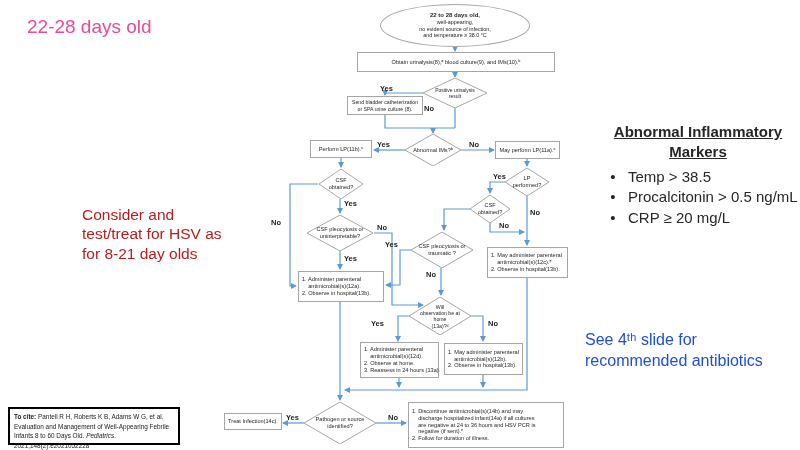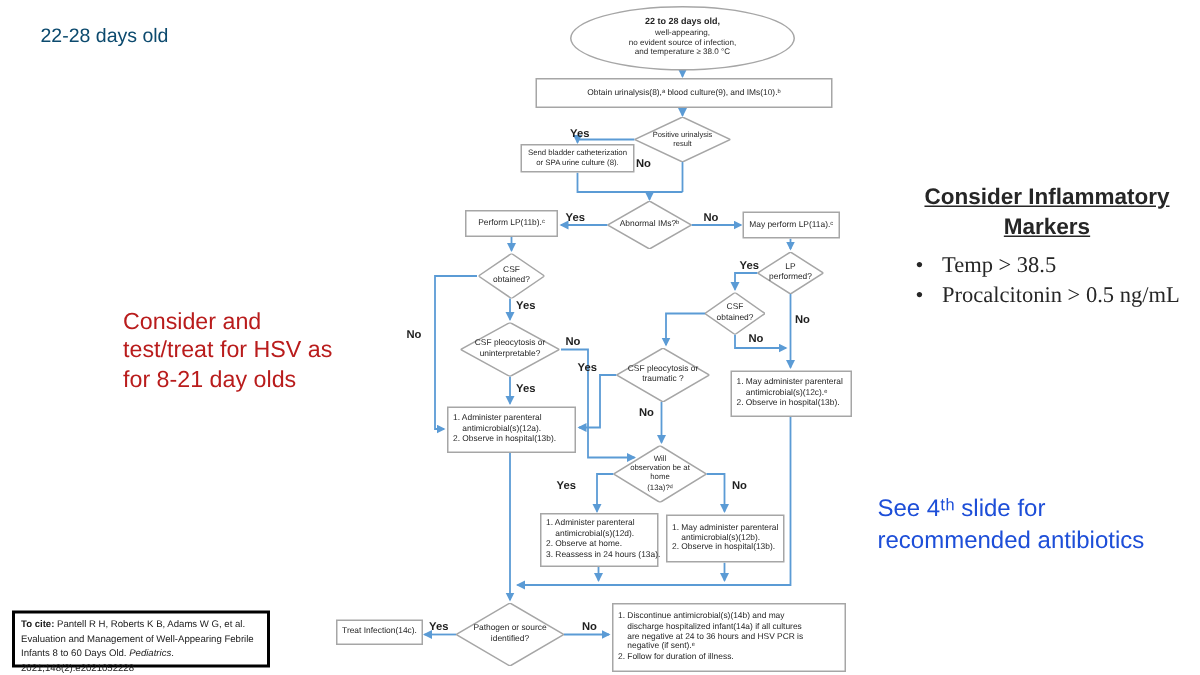--- a/index.html
+++ b/index.html
@@ -16,26 +16,26 @@
   .oval{border:1px solid #a6a6a6;border-radius:50%;background:#fff;display:flex;align-items:center;justify-content:center;flex-direction:column;}
   .oval .ov1{font-size:6px;font-weight:bold;line-height:1.2;}
   .oval .ov2{font-size:5.4px;line-height:1.25;text-align:center;white-space:pre;}
   .diamond{background:transparent;}
   .diamond svg{position:absolute;left:0;top:0;width:100%;height:100%;}
   .dtext{position:absolute;left:50%;top:50%;transform:translate(-50%,-50%);
     font-size:5.6px;line-height:1.2;text-align:center;white-space:pre;}
   .dtext.tiny{font-size:5px;}
   .edge-label{position:absolute;font-size:7.5px;font-weight:bold;color:#1f1f1f;}
   
-  .red-title{position:absolute;left:27px;top:16px;font-size:13px;color:#0c4a6e;}
+  .red-title{position:absolute;left:27px;top:16px;font-size:19px;color:#ec4899;}
   .hsv-note{position:absolute;left:82px;top:205px;font-size:15.5px;line-height:1.25;color:#b91c1c;white-space:pre;}
   .markers-panel{position:absolute;left:598px;top:122px;width:200px;}
   .markers-title{font-size:15px;font-weight:bold;text-decoration:underline;text-align:center;white-space:pre;line-height:1.3;}
   .markers-list{margin-top:6px;}
-  .marker-item{display:flex;font-size:15px;line-height:1.35;font-family:Liberation Serif, serif;}
+  .marker-item{display:flex;font-size:15px;line-height:1.35;}
   .marker-item .bullet{width:30px;text-align:center;flex:0 0 30px;}
   .marker-item .bullet::before{content:"\2022";}
   .marker-item .mtext{flex:1;}
   .see-note{position:absolute;left:585px;top:330px;font-size:16px;line-height:1.3;color:#1d4ed8;white-space:pre;}
   .cite-box{position:absolute;left:8px;top:407px;width:172px;height:38px;border:2px solid #000;box-sizing:border-box;
     padding:3px 4px;font-size:6.4px;line-height:1.5;color:#1a1a1a;}
   .cite-box .bold{font-weight:bold;}
   .cite-box .ital{font-style:italic;}
   
   #edges{position:absolute;left:0;top:0;width:800px;height:450px;pointer-events:none;}
@@ -82,30 +82,34 @@
       <polyline points="376,423 406,423" marker-end="url(#arw)"></polyline>
     </g>
   </svg>
 
   <div class="red-title">22-28 days old</div>
   <div class="hsv-note">Consider and
 test/treat for HSV as
 for 8-21 day olds</div>
 
   <div class="markers-panel">
-    <div class="markers-title">Consider Inflammatory
+    <div class="markers-title">Abnormal Inflammatory
 Markers</div>
     <div class="markers-list">
       <div class="marker-item">
           <span class="bullet"></span>
           <span class="mtext">Temp &gt; 38.5</span>
         </div>
       <div class="marker-item">
           <span class="bullet"></span>
           <span class="mtext">Procalcitonin &gt; 0.5 ng/mL</span>
+        </div>
+      <div class="marker-item">
+          <span class="bullet"></span>
+          <span class="mtext">CRP ≥ 20 mg/L</span>
         </div>
     </div>
   </div>
 
   <div class="see-note">See 4ᵗʰ slide for
 recommended antibiotics</div>
 
   <div class="cite-box">
     <span class="bold">To cite:</span><span> Pantell R H, Roberts K B, Adams W G, et al. Evaluation and Management of Well-Appearing Febrile Infants 8 to 60 Days Old. </span><span class="ital">Pediatrics</span><span>. 2021;148(2):e2021052228</span>
   </div>

